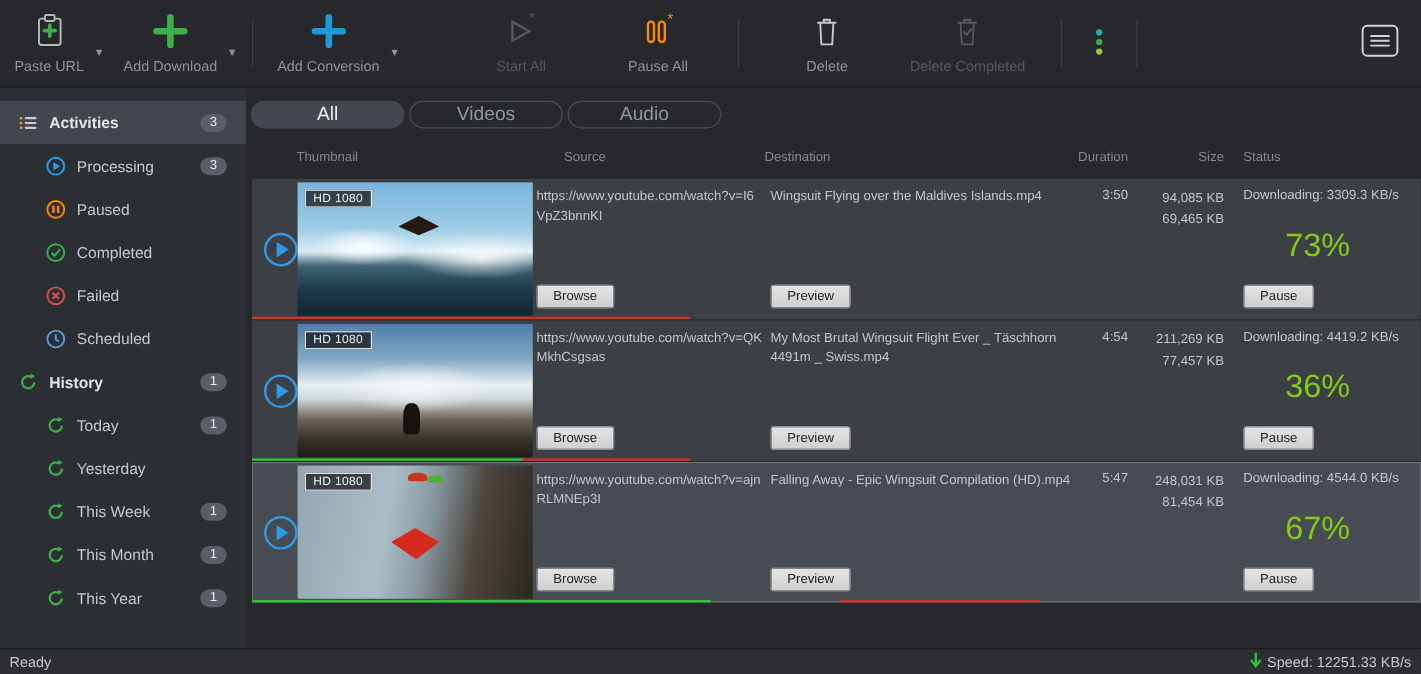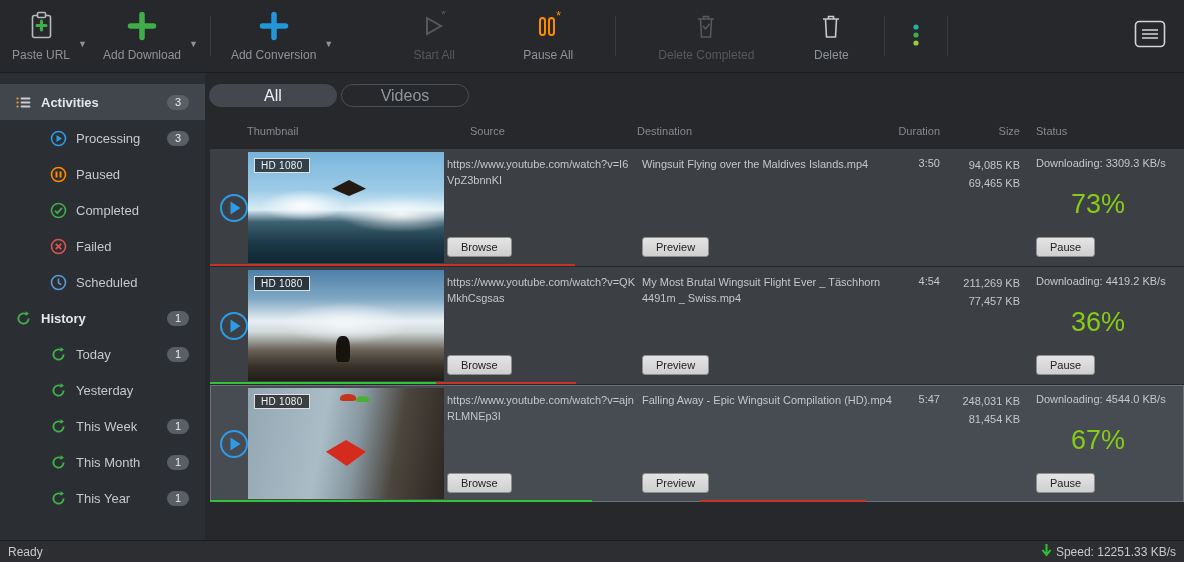--- a/index.html
+++ b/index.html
@@ -32,21 +32,21 @@
   
   .bodywrap { position:absolute; top:73px; bottom:22px; left:0; right:0; display:flex; }
 
   
   .sidebar { width:205px; background:#2b2e32; padding-top:11px; flex-shrink:0; }
   .side-item {
     height:36px; display:flex; align-items:center; gap:9px;
     padding-left:15px; font-size:13px; position:relative; cursor:pointer; color:#c5c9cd;
   }
   .side-item.head { color:#e4e6e8; font-weight:bold; }
-  .side-item.sub { padding-left:50px; }
+  .side-item.sub { padding-left:38px; }
   .side-item.selected { background:#41454c; }
   .sicon { width:17px; height:17px; display:flex; align-items:center; justify-content:center; flex-shrink:0; }
   .badge {
     position:absolute; right:16px; background:#5a5e65; color:#ececec;
     font-size:11px; font-weight:normal; border-radius:9px; padding:2px 8px; line-height:1;
   }
 
   
   .main { flex:1; background:#26282b; position:relative; }
   .tabs { display:flex; gap:4px; padding:11px 0 0 4px; }
@@ -178,39 +178,39 @@
           <rect x="6" y="7" width="5" height="17" rx="2.5" fill="none" stroke="#ff8a00" stroke-width="2"></rect>
           <rect x="15" y="7" width="5" height="17" rx="2.5" fill="none" stroke="#ff8a00" stroke-width="2"></rect>
           <text x="22" y="9" fill="#ff8a00" font-size="13" font-family="sans-serif">*</text>
         </svg>
     </span>
     <span>Pause All</span>
   </div>
 
   <div class="sep" style="margin-left:30px;"></div>
 
+  <div class="tool" style="margin-left:30px;">
+    <span class="ticon">
+      <svg width="24" height="30" viewBox="0 0 24 30">
+          <path d="M4 8h16M9.5 8V5.5h5V8" fill="none" stroke="#c6c9cc" stroke-width="1.6"></path>
+          <path d="M6.5 8l1 18h9l1-18" fill="none" stroke="#c6c9cc" stroke-width="1.6"></path>
+        </svg>
+    </span>
+    <span>Delete</span>
+  </div>
+
   <div class="tool disabled" style="margin-left:22px;">
     <span class="ticon">
       <svg width="24" height="30" viewBox="0 0 24 30">
           <path d="M4 8h16M9.5 8V5.5h5V8" fill="none" stroke="#55585c" stroke-width="1.6"></path>
           <path d="M6.5 8l1 18h9l1-18" fill="none" stroke="#55585c" stroke-width="1.6"></path>
           <path d="M9 15l2.5 3 4-5" fill="none" stroke="#55585c" stroke-width="1.6"></path>
         </svg>
     </span>
     <span>Delete Completed</span>
-  </div>
-
-  <div class="tool" style="margin-left:30px;">
-    <span class="ticon">
-      <svg width="24" height="30" viewBox="0 0 24 30">
-          <path d="M4 8h16M9.5 8V5.5h5V8" fill="none" stroke="#c6c9cc" stroke-width="1.6"></path>
-          <path d="M6.5 8l1 18h9l1-18" fill="none" stroke="#c6c9cc" stroke-width="1.6"></path>
-        </svg>
-    </span>
-    <span>Delete</span>
   </div>
 
   <div class="sep" style="margin-left:18px;"></div>
 
   <div class="tool" style="min-width:46px;">
     <span class="ticon">
       <svg width="10" height="30" viewBox="0 0 10 30">
           <circle cx="5" cy="6" r="2.6" fill="#25b0a2"></circle>
           <circle cx="5" cy="14" r="2.6" fill="#3fae49"></circle>
           <circle cx="5" cy="22" r="2.6" fill="#9ac93a"></circle>
@@ -370,20 +370,23 @@
   </div>
 
   <div class="main">
 
     <div class="tabs">
       <div class="tab selected">
           <span>All</span>
         </div>
       <div class="tab">
           <span>Videos</span>
+        </div>
+      <div class="tab">
+          <span>Audio</span>
         </div>
     </div>
 
     <div class="thead">
       <span class="th th-thumb">Thumbnail</span>
       <span class="th th-source">Source</span>
       <span class="th th-dest">Destination</span>
       <span class="th th-duration">Duration</span>
       <span class="th th-size">Size</span>
       <span class="th th-status">Status</span>

